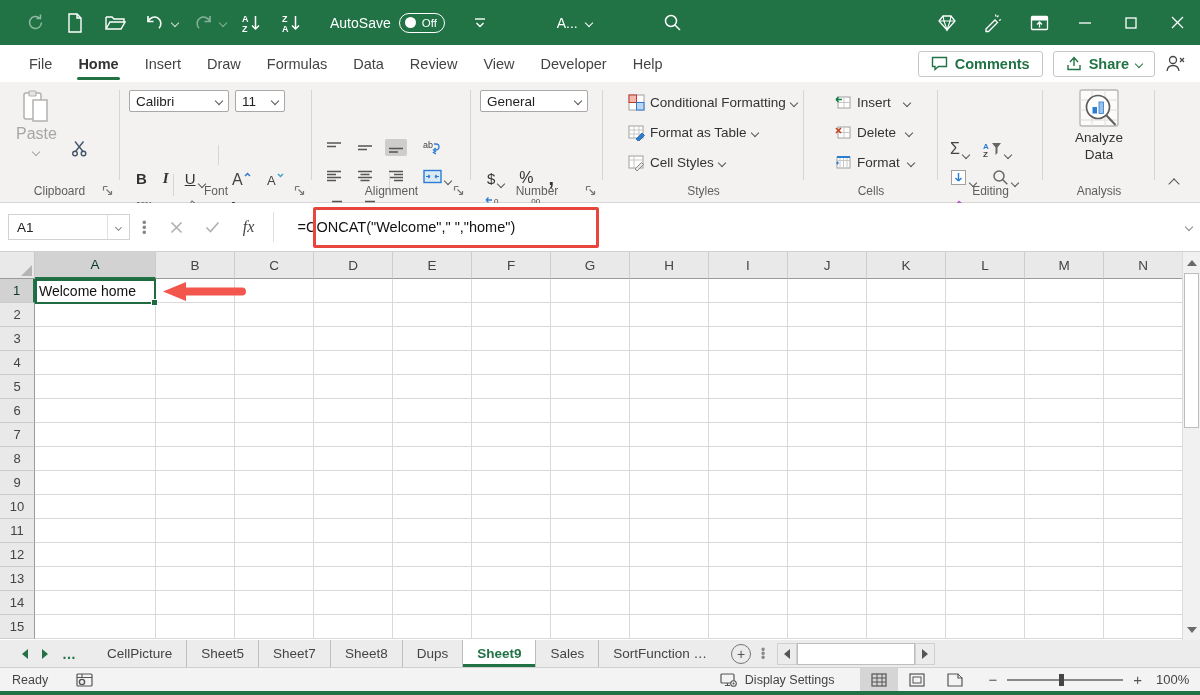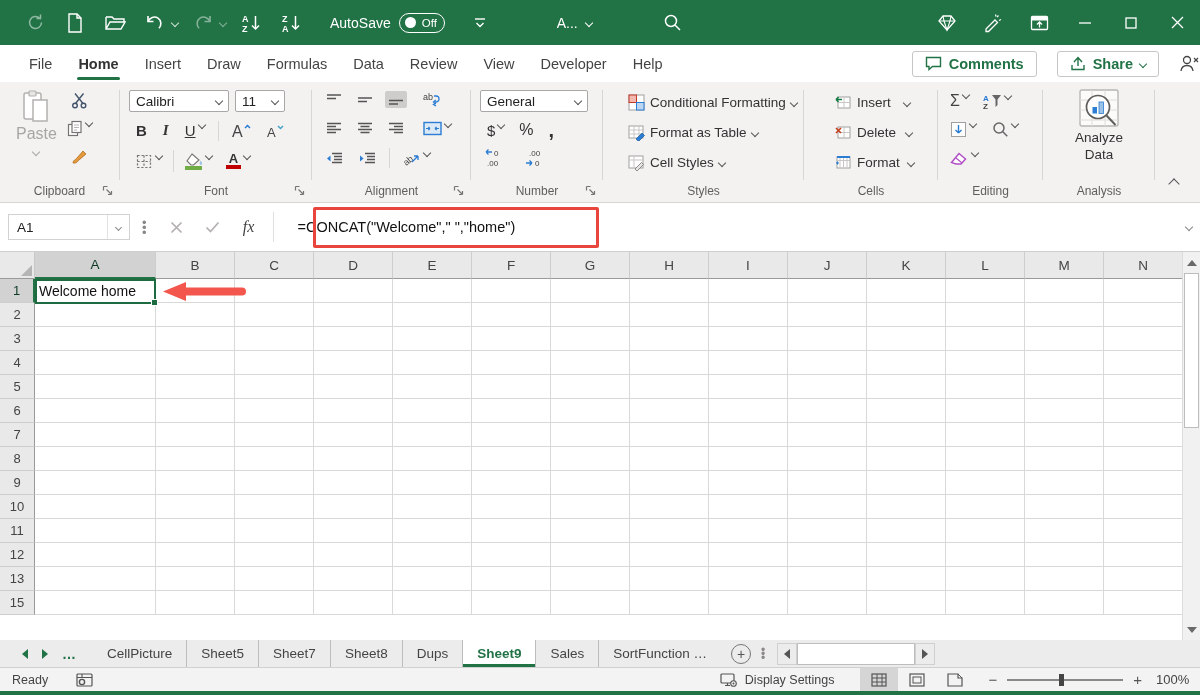--- a/index.html
+++ b/index.html
@@ -25,30 +25,30 @@
   .tb-search { margin-left:56px; }
   .tb-right { margin-left:auto; display:flex; align-items:center; }
   .tb-right .tb-ic { width:46px; height:45px; }
 
   
   .tabrow { position:absolute; left:0; top:45px; width:1200px; height:37px; background:#fff; display:flex; align-items:center; }
   .rtabs { display:flex; align-items:center; height:100%; padding-left:16px; gap:0; }
   .rtab { padding:0 13px; height:100%; display:flex; align-items:center; font-size:14.5px; color:#444; position:relative; cursor:pointer; }
   .rtab.active { font-weight:700; color:#333; }
   .rtab.active::after { content:""; position:absolute; left:12px; right:12px; bottom:2px; height:3px; background:#217346; border-radius:2px; }
-  .tabrow-right { margin-left:auto; display:flex; align-items:center; gap:20px; }
+  .tabrow-right { margin-left:auto; display:flex; align-items:center; gap:10px; padding-right:14px; }
   .pill-btn { display:flex; align-items:center; gap:7px; border:1px solid #c8c6c4; border-radius:3px; padding:4px 12px; color:#217346; font-size:14.5px; font-weight:700; background:#fff; }
 
   
   .ribbon { position:absolute; left:0; top:82px; width:1200px; height:121px; background:#f3f2f1; border-bottom:1px solid #d8d6d4; }
   .rgroup { position:absolute; top:0; height:100%; }
   .rsep { position:absolute; top:8px; bottom:22px; width:1px; background:#d8d6d4; }
   .glabel { position:absolute; bottom:4px; left:0; right:0; text-align:center; font-size:12px; color:#605e5c; }
   .launcher { position:absolute; bottom:4px; right:4px; width:13px; height:13px; }
-  .btn { display:flex; align-items:flex-start; justify-content:center; gap:3px; border-radius:2px; padding:2px 3px; cursor:pointer; }
+  .btn { display:flex; align-items:flex-end; justify-content:center; gap:3px; border-radius:2px; padding:2px 3px; cursor:pointer;margin-top:48px; }
   .btn.sel { background:#cfcdcb; }
   .combo { background:#fff; border:1px solid #aaa8a6; height:22px; display:flex; align-items:center; padding:0 6px; font-size:13.5px; color:#222; justify-content:space-between; border-radius:2px; }
   .rrow { display:flex; align-items:center; gap:6px; }
   .txtbtn { display:flex; align-items:center; gap:5px; font-size:13.5px; color:#333; height:25px; cursor:pointer;margin-left:16px; }
   .big-two-line { text-align:center; font-size:13.5px; color:#333; line-height:1.25; }
   .letter { font-size:15px; font-weight:700; color:#333; }
   .bar-under { display:block; height:4px; width:15px; margin-top:0px; }
 
   
   .formulabar { position:absolute; left:0; top:203px; width:1200px; height:49px; background:#fff; border-bottom:1px solid #cfcfcf; display:flex; align-items:center; }
@@ -897,20 +897,37 @@
           <div class="gcell" style="width: 79px;"></div>
           <div class="gcell" style="width: 79px;"></div>
           <div class="gcell" style="width: 79px;"></div>
           <div class="gcell" style="width: 79px;"></div>
           <div class="gcell" style="width: 79px;"></div>
           <div class="gcell" style="width: 79px;"></div>
           <div class="gcell" style="width: 79px;"></div>
           <div class="gcell" style="width: 79px;"></div>
         </div>
         <div class="grow">
+          <div class="rowh">14</div>
+          <div class="gcell" style="width: 121px;"></div>
+          <div class="gcell" style="width: 79px;"></div>
+          <div class="gcell" style="width: 79px;"></div>
+          <div class="gcell" style="width: 79px;"></div>
+          <div class="gcell" style="width: 79px;"></div>
+          <div class="gcell" style="width: 79px;"></div>
+          <div class="gcell" style="width: 79px;"></div>
+          <div class="gcell" style="width: 79px;"></div>
+          <div class="gcell" style="width: 79px;"></div>
+          <div class="gcell" style="width: 79px;"></div>
+          <div class="gcell" style="width: 79px;"></div>
+          <div class="gcell" style="width: 79px;"></div>
+          <div class="gcell" style="width: 79px;"></div>
+          <div class="gcell" style="width: 79px;"></div>
+        </div>
+        <div class="grow">
           <div class="rowh">15</div>
           <div class="gcell" style="width: 121px;"></div>
           <div class="gcell" style="width: 79px;"></div>
           <div class="gcell" style="width: 79px;"></div>
           <div class="gcell" style="width: 79px;"></div>
           <div class="gcell" style="width: 79px;"></div>
           <div class="gcell" style="width: 79px;"></div>
           <div class="gcell" style="width: 79px;"></div>
           <div class="gcell" style="width: 79px;"></div>
           <div class="gcell" style="width: 79px;"></div>

